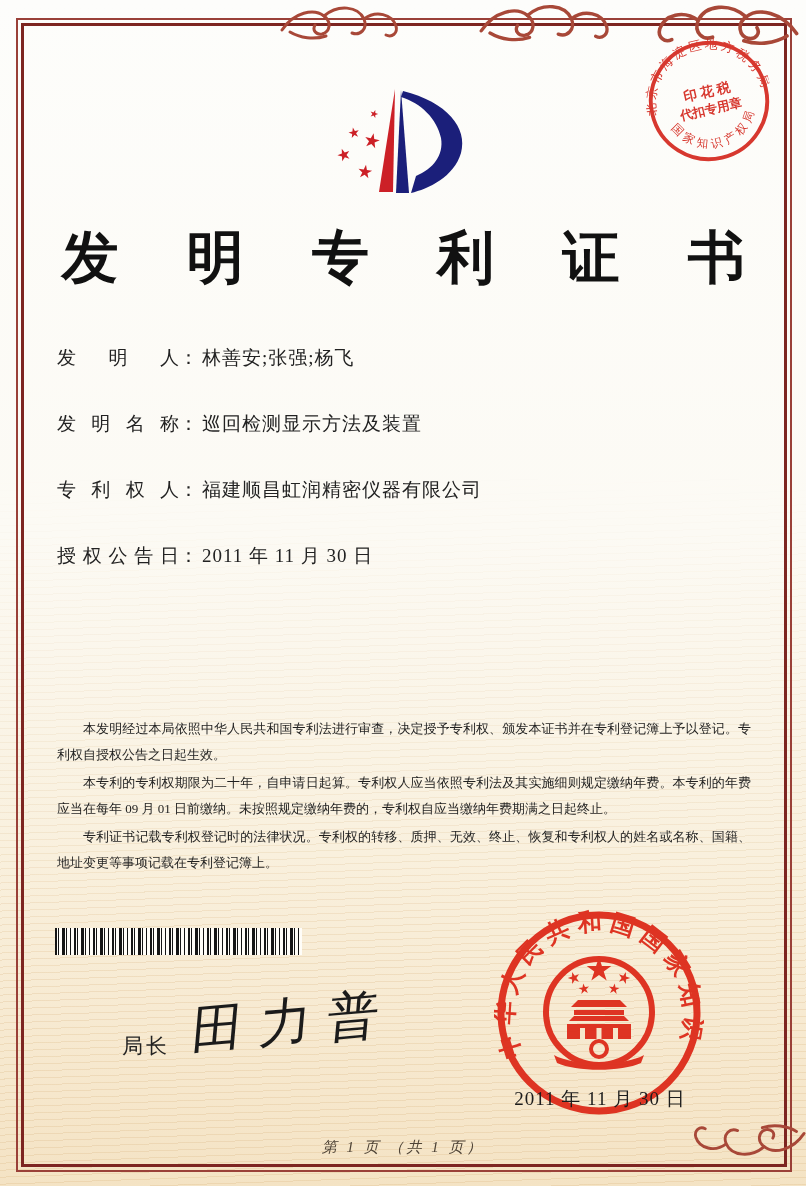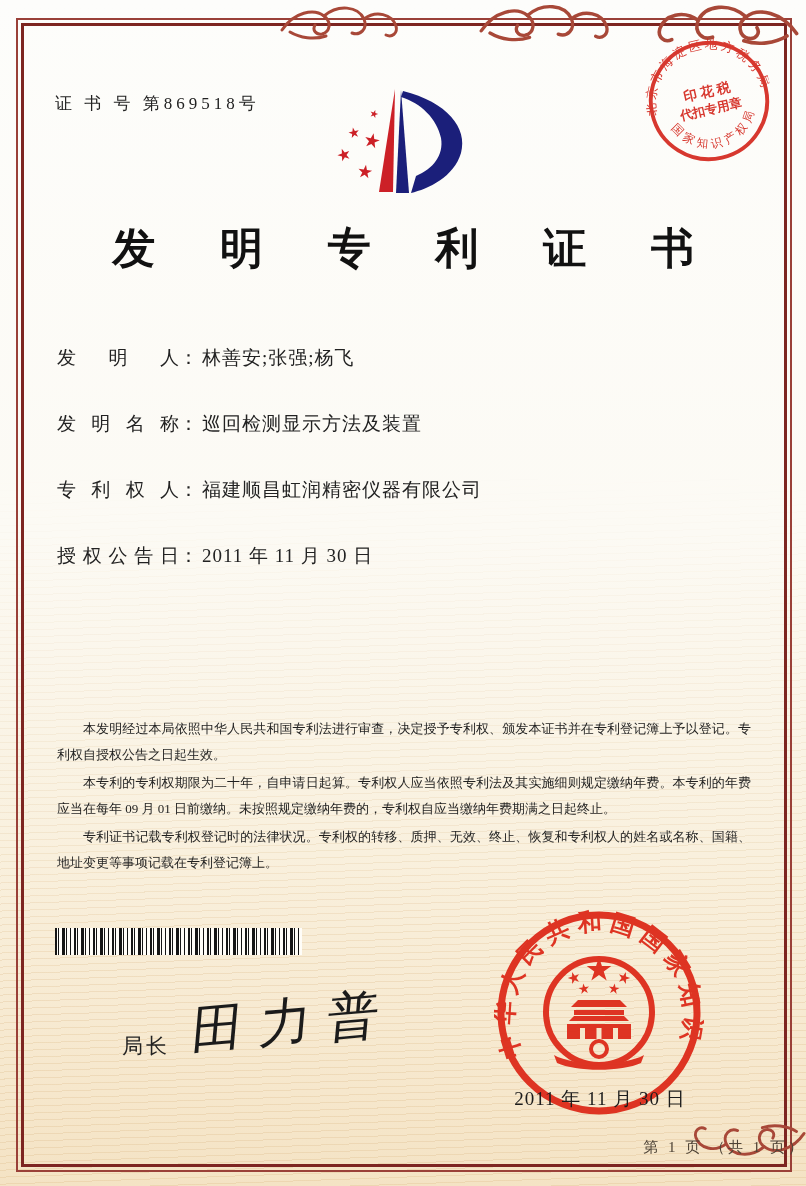--- a/index.html
+++ b/index.html
@@ -13,42 +13,42 @@
     background:repeating-linear-gradient(178deg,rgba(205,156,92,.18) 0 1px,transparent 1px 7px);
     -webkit-mask-image:linear-gradient(180deg,transparent 0 40%,rgba(0,0,0,.55) 62%,#000 82%);
             mask-image:linear-gradient(180deg,transparent 0 40%,rgba(0,0,0,.55) 62%,#000 82%);
   }
   .frame-outer{position:absolute;left:16px;top:18px;right:14px;bottom:14px;border:2px solid #9a4038;}
   .frame-inner{position:absolute;left:21px;top:23px;right:19px;bottom:19px;border:3px solid #7d2521;}
   .ornament{position:absolute;color:#a84838;}
   .cert-no{position:absolute;left:55px;top:92px;font-size:17px;letter-spacing:4px;color:#222;}
   .logo{position:absolute;left:312px;top:62px;width:180px;height:150px;}
   .tax-stamp{position:absolute;left:646px;top:38px;width:126px;height:126px;transform:rotate(-13deg);opacity:.92;}
-  .title{position:absolute;left:0;right:0;top:220px;text-align:center;font-size:43px;font-weight:bold;
+  .title{position:absolute;left:0;right:0;top:220px;text-align:center;font-size:57px;font-weight:bold;
          letter-spacing:27px;padding-left:27px;color:#111;}
   .fields{position:absolute;left:57px;top:345px;right:60px;}
   .field-row{height:66px;font-size:19px;white-space:nowrap;color:#222;}
   .field-label{display:inline-block;width:122px;text-align:justify;text-align-last:justify;vertical-align:top;}
   .field-colon{display:inline-block;margin-right:4px;}
   .field-value{letter-spacing:1px;}
   .body-text{position:absolute;left:57px;right:55px;top:716px;font-size:13px;line-height:26px;
              color:#1f1f1f;text-align:justify;}
   .body-text p{margin:0 0 2px 0;text-indent:2em;}
   .barcode{position:absolute;left:55px;top:928px;width:247px;height:27px;
     background:repeating-linear-gradient(90deg,#151515 0 2px,#fffdf8 2px 3px,#151515 3px 4px,#fffdf8 4px 7px,
       #151515 7px 10px,#fffdf8 10px 11px,#151515 11px 12px,#fffdf8 12px 15px,#151515 15px 16px,#fffdf8 16px 19px);}
   .signer{position:absolute;left:122px;top:1032px;font-size:21px;letter-spacing:3px;color:#222;}
   .signature{position:absolute;left:190px;top:985px;width:260px;height:100px;
     font-size:52px;color:#1b1b1b;transform:rotate(-5deg) skewX(-10deg);letter-spacing:16px;
     font-family:"DejaVu Serif","Liberation Serif",serif;}
   .seal{position:absolute;left:494px;top:908px;width:210px;height:210px;opacity:.95;}
   .seal-date{position:absolute;left:494px;top:1086px;width:212px;text-align:center;font-size:19px;
     letter-spacing:1px;color:#1c1c1c;}
-  .footer{position:absolute;left:0;right:0;top:1138px;text-align:right;font-size:15px;
-    letter-spacing:3px;color:#4e4336;}
+  .footer{position:absolute;left:0;right:0;top:1138px;text-align:center;font-size:15px;
+    letter-spacing:3px;color:#4e4336;font-style:italic;}
   svg text{font-family:"Liberation Serif","DejaVu Serif",serif;}
 </style>
 </head>
 <body>
 
 <svg width="0" height="0" style="position:absolute">
   <defs>
     <path id="star5" d="M0,-10 L2.25,-3.09 L9.51,-3.09 L3.63,1.18 L5.88,8.09 L0,3.82 L-5.88,8.09 L-3.63,1.18 L-9.51,-3.09 L-2.25,-3.09 Z"></path>
     <g id="flourish" fill="none" stroke="currentColor" stroke-width="3" stroke-linecap="round">
       <path d="M2,28 C14,10 34,6 44,14 C52,20 50,30 42,32 C36,33 32,28 35,23"></path>
@@ -71,21 +71,20 @@
   <svg class="ornament" style="left:470px;top:0;width:150px;height:44px" viewBox="0 0 120 40">
       <use href="#flourish"></use>
     </svg>
   <svg class="ornament" style="left:648px;top:0;width:158px;height:48px" viewBox="0 0 120 40">
       <use href="#flourish" transform="translate(120,0) scale(-1,1)"></use>
     </svg>
   <svg class="ornament" style="left:692px;top:1112px;width:114px;height:58px" viewBox="0 0 120 40">
       <use href="#flourish" transform="translate(120,40) scale(-1,-1)"></use>
     </svg>
 
-  <div class="cert-no">证 书 号 第869518号</div>
 
   <svg class="logo" viewBox="0 0 180 150">
     <path d="M83,27 L67,130 L81,130 Z" fill="#cc2027"></path>
     <path d="M89,28 L84,131 L97,131 Z" fill="#1b1f7a"></path>
     <path d="M91,29 C135,40 156,66 149,91 C142,115 116,127 99,131 L104,114 C121,107 132,93 129,76 C125,57 109,41 89,35 Z" fill="#1b1f7a"></path>
     <g fill="#cc2027">
       <use href="#star5" transform="translate(62,52) scale(0.42) rotate(18)"></use>
       <use href="#star5" transform="translate(42,71) scale(0.55) rotate(-12)"></use>
       <use href="#star5" transform="translate(60,79) scale(0.78) rotate(12)"></use>
       <use href="#star5" transform="translate(32,93) scale(0.66) rotate(-20)"></use>

